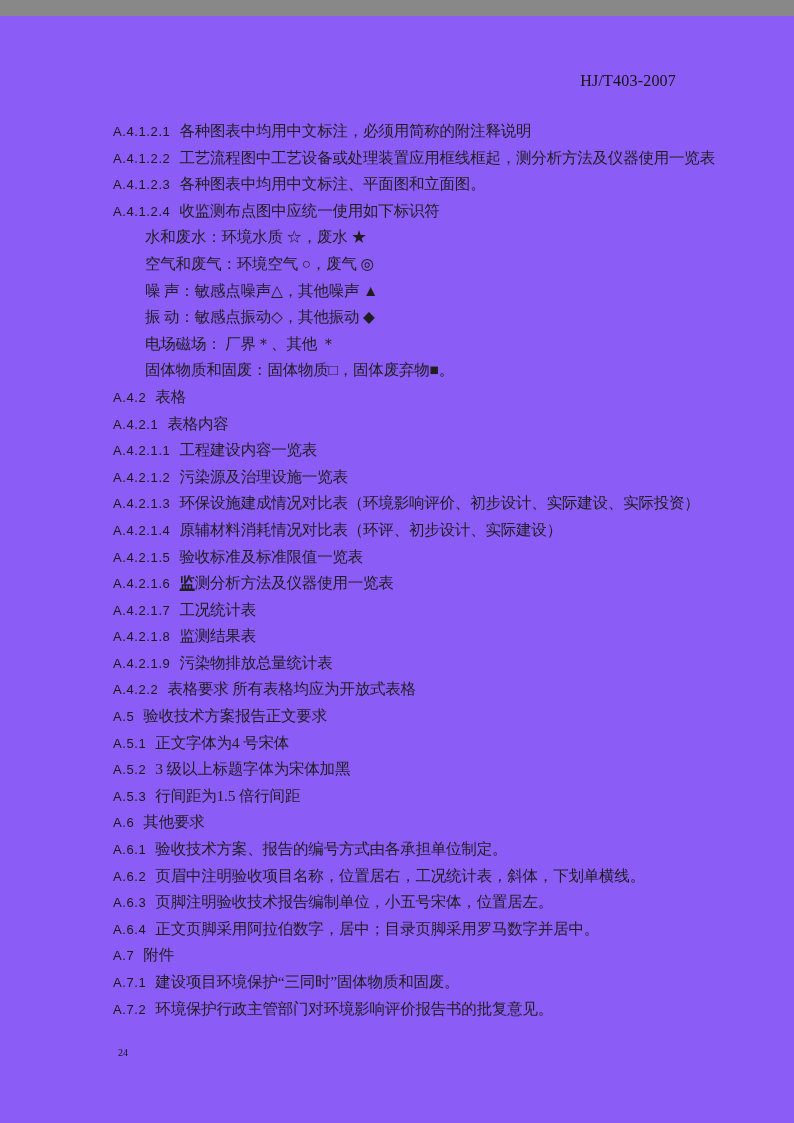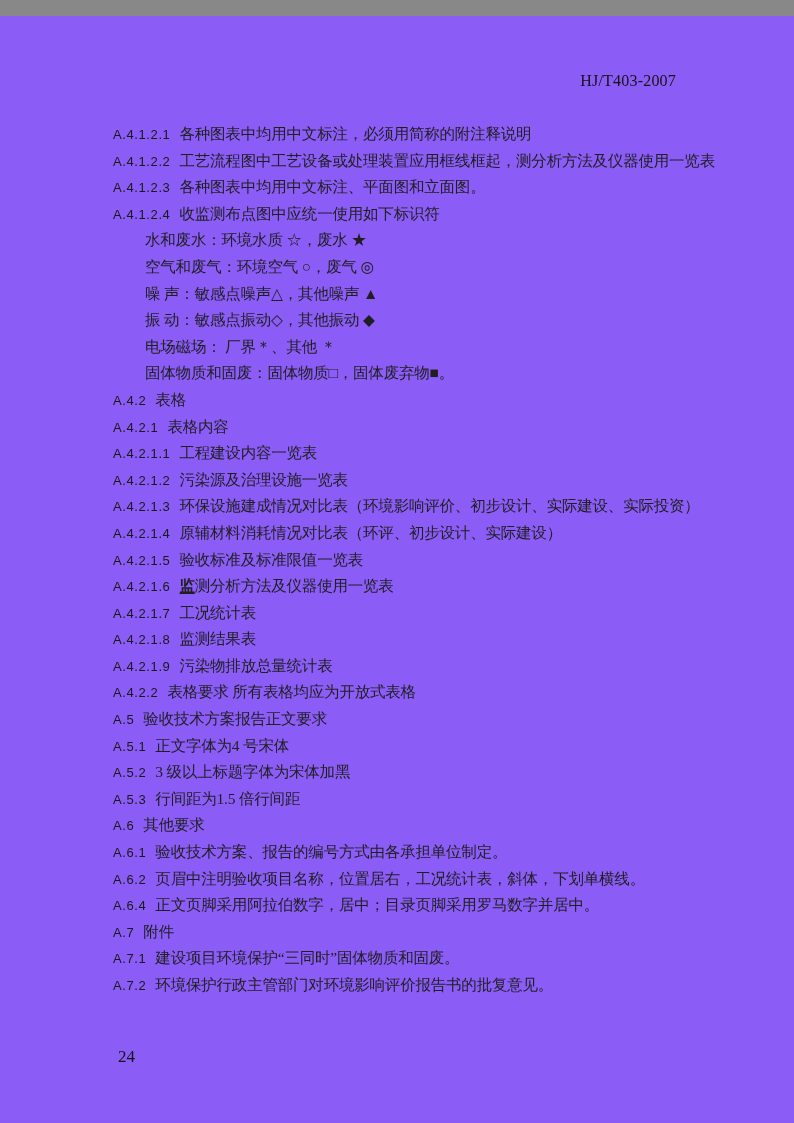--- a/index.html
+++ b/index.html
@@ -28,21 +28,21 @@
     color: #141414;
   }
   .content {
     position: absolute;
     top: 99px;
     left: 113px;
     width: 610px;
   }
   .line {
     height: 26.6px;
-    line-height: 38px;
+    line-height: 32px;
     white-space: nowrap;
     font-size: 15.5px;
     letter-spacing: -0.2px;
     color: #1f1f1f;
   }
   .line .num {
     font-family: "Liberation Sans", "DejaVu Sans", sans-serif;
     font-size: 13px;
     letter-spacing: 0.6px;
     margin-right: 9px;
@@ -53,21 +53,21 @@
   }
   .ufirst {
     font-weight: bold;
     text-decoration: underline;
     text-underline-offset: 2px;
   }
   .footer {
     position: absolute;
     top: 1031px;
     left: 118px;
-    font-size: 17px;
+    font-size: 10px;
     color: #141414;
   }
 </style>
 </head>
 <body>
 
 <div class="page">
   <div class="header">
     <span>HJ/T403-2007</span>
   </div>
@@ -95,20 +95,21 @@
       <div class="line"><span class="num">A.4.2.1.8</span><span class="txt">监测结果表</span></div>
       <div class="line"><span class="num">A.4.2.1.9</span><span class="txt">污染物排放总量统计表</span></div>
       <div class="line"><span class="num">A.4.2.2</span><span class="txt">表格要求 所有表格均应为开放式表格</span></div>
       <div class="line"><span class="num">A.5</span><span class="txt">验收技术方案报告正文要求</span></div>
       <div class="line"><span class="num">A.5.1</span><span class="txt">正文字体为4 号宋体</span></div>
       <div class="line"><span class="num">A.5.2</span><span class="txt">3 级以上标题字体为宋体加黑</span></div>
       <div class="line"><span class="num">A.5.3</span><span class="txt">行间距为1.5 倍行间距</span></div>
       <div class="line"><span class="num">A.6</span><span class="txt">其他要求</span></div>
       <div class="line"><span class="num">A.6.1</span><span class="txt">验收技术方案、报告的编号方式由各承担单位制定。</span></div>
       <div class="line"><span class="num">A.6.2</span><span class="txt">页眉中注明验收项目名称，位置居右，工况统计表，斜体，下划单横线。</span></div>
+      <div class="line"><span class="num">A.6.3</span><span class="txt">页脚注明验收技术报告编制单位，小五号宋体，位置居左。</span></div>
       <div class="line"><span class="num">A.6.4</span><span class="txt">正文页脚采用阿拉伯数字，居中；目录页脚采用罗马数字并居中。</span></div>
       <div class="line"><span class="num">A.7</span><span class="txt">附件</span></div>
       <div class="line"><span class="num">A.7.1</span><span class="txt">建设项目环境保护“三同时”固体物质和固废。</span></div>
       <div class="line"><span class="num">A.7.2</span><span class="txt">环境保护行政主管部门对环境影响评价报告书的批复意见。</span></div>
     </div>
 
   <div class="footer">
     <span>24</span>
   </div>
 </div>

